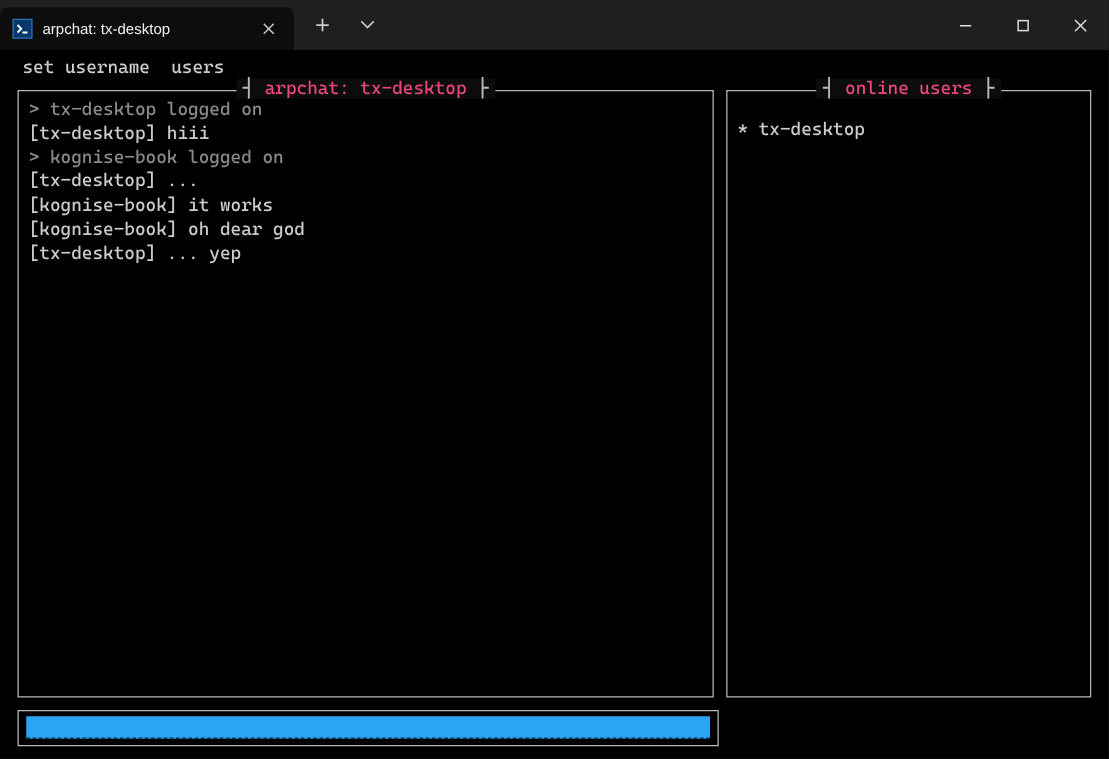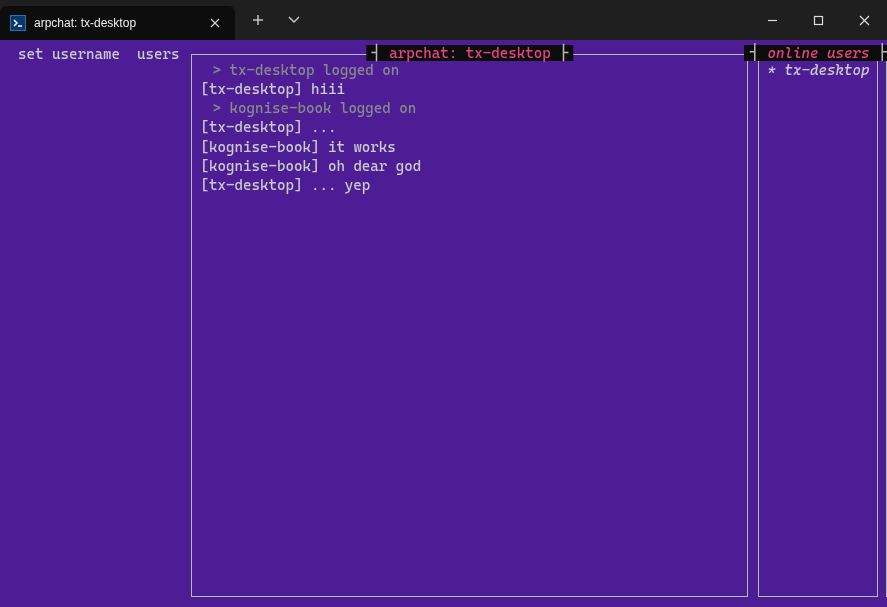--- a/index.html
+++ b/index.html
@@ -48,26 +48,26 @@
   .spacer { flex:1; }
   .win-controls { display:flex; }
   .win-btn {
     width:46px;height:40px;display:flex;align-items:center;justify-content:center;
     color:#ddd;
   }
   .win-btn svg { stroke:#ddd; }
 
   
   .terminal {
-    background:#4c1d95;
+    background:#000000;
     width:100%;
     height:calc(100% - 40px);
     padding:4px 10px 10px 10px;
     display:flex;
-    flex-direction:row;
+    flex-direction:column;
   }
   .menu-row {
     display:flex;
     gap:0;
     padding:2px 8px 0 8px;
     color:#ccc;
   }
   .menu-item { white-space:pre; }
 
   .panes {
@@ -90,27 +90,27 @@
     background:#0c0c0c;
     color:#e8467d;
     padding:0 6px;
     white-space:pre;
     font-weight:500;
   }
   .panel-title::before { content:"┤ "; color:#b8b8b8;}
   .panel-title::after  { content:" ├"; color:#b8b8b8;}
 
   .chat-panel { flex: 0 0 557px; display:flex; flex-direction:column;}
-  .users-panel { flex:1;font-style:italic; }
+  .users-panel { flex:1; }
 
   .log-line { white-space:pre; line-height:1.32; }
-  .sys { color:#8a8a8a;margin-left:12px; }
+  .sys { color:#8a8a8a; }
   .bracket { color:#cccccc; }
 
-  .user-line { white-space:pre; line-height:1.32; color:#ccc;}
+  .user-line { white-space:pre; line-height:1.32; color:#ccc;margin-top:16px;}
 
   
   .input-panel {
     border:1px solid #b8b8b8;
     margin:10px 4px 0 4px;
     padding:4px 6px 5px 6px;
     width:561px;
   }
   .input-field {
     width:100%;

